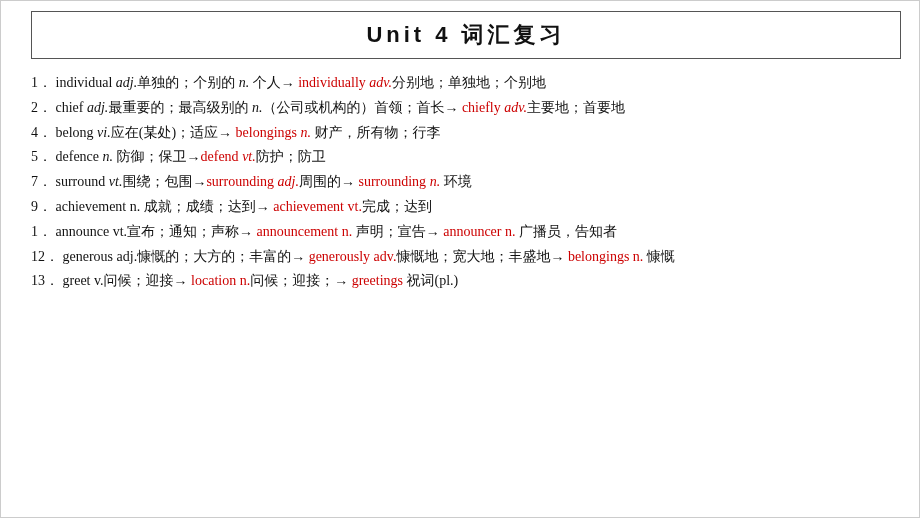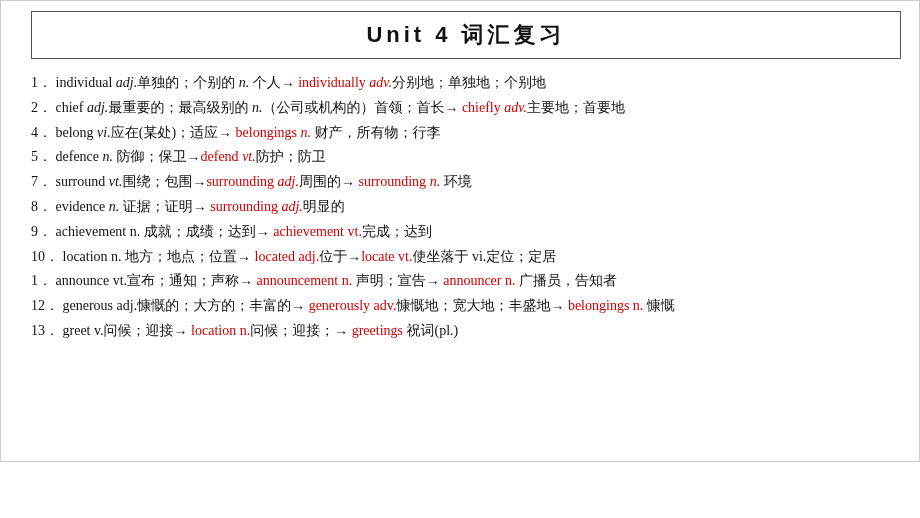--- a/index.html
+++ b/index.html
@@ -11,21 +11,21 @@
     body {
       width: 920px;
       height: 518px;
       background: #ffffff;
       font-family: "SimSun", "宋体", serif;
       overflow: hidden;
     }
 
     .page-container {
       width: 920px;
-      height: 462px;
+      height: 518px;
       background: #ffffff;
       border: 1px solid #cccccc;
       padding: 10px 8px 10px 20px;
     }
 
     .title-box {
       border: 1px solid #555555;
       text-align: center;
       padding: 8px 10px;
       margin-bottom: 12px;
@@ -91,34 +91,26 @@
       <span>5．</span>
       <span>defence <span class="italic">n.</span> 防御；保卫→</span><span class="red">defend <span class="italic">vt.</span></span><span>防护；防卫</span>
     </li>
 
 
     <li>
       <span>7．</span>
       <span>surround <span class="italic">vt.</span>围绕；包围→</span><span class="red">surrounding <span class="italic">adj.</span></span><span>周围的→ </span><span class="red">surrounding <span class="italic">n.</span></span><span> 环境</span>
     </li>
 
-    <li>
-      <span>8．</span>
-      <span>evidence <span class="italic">n.</span> 证据；证明→ </span><span class="red">surrounding <span class="italic">adj.</span></span><span>明显的</span>
-    </li>
 
     <li>
       <span>9．</span>
       <span>achievement n. 成就；成绩；达到→ </span><span class="red">achievement vt.</span><span>完成；达到</span>
     </li>
 
-    <li>
-      <span>10．</span>
-      <span>location n. 地方；地点；位置→ </span><span class="red">located adj.</span><span>位于→</span><span class="red">locate vt.</span><span>使坐落于 vi.定位；定居</span>
-    </li>
 
     <li>
       <span>1．</span>
       <span>announce vt.宣布；通知；声称→ </span><span class="red">announcement n.</span><span> 声明；宣告→ </span><span class="red">announcer n.</span><span> 广播员，告知者</span>
     </li>
 
     <li>
       <span>12．</span>
       <span>generous adj.慷慨的；大方的；丰富的→ </span><span class="red">generously adv.</span><span>慷慨地；宽大地；丰盛地→ </span><span class="red">belongings n.</span><span> 慷慨</span>
     </li>

